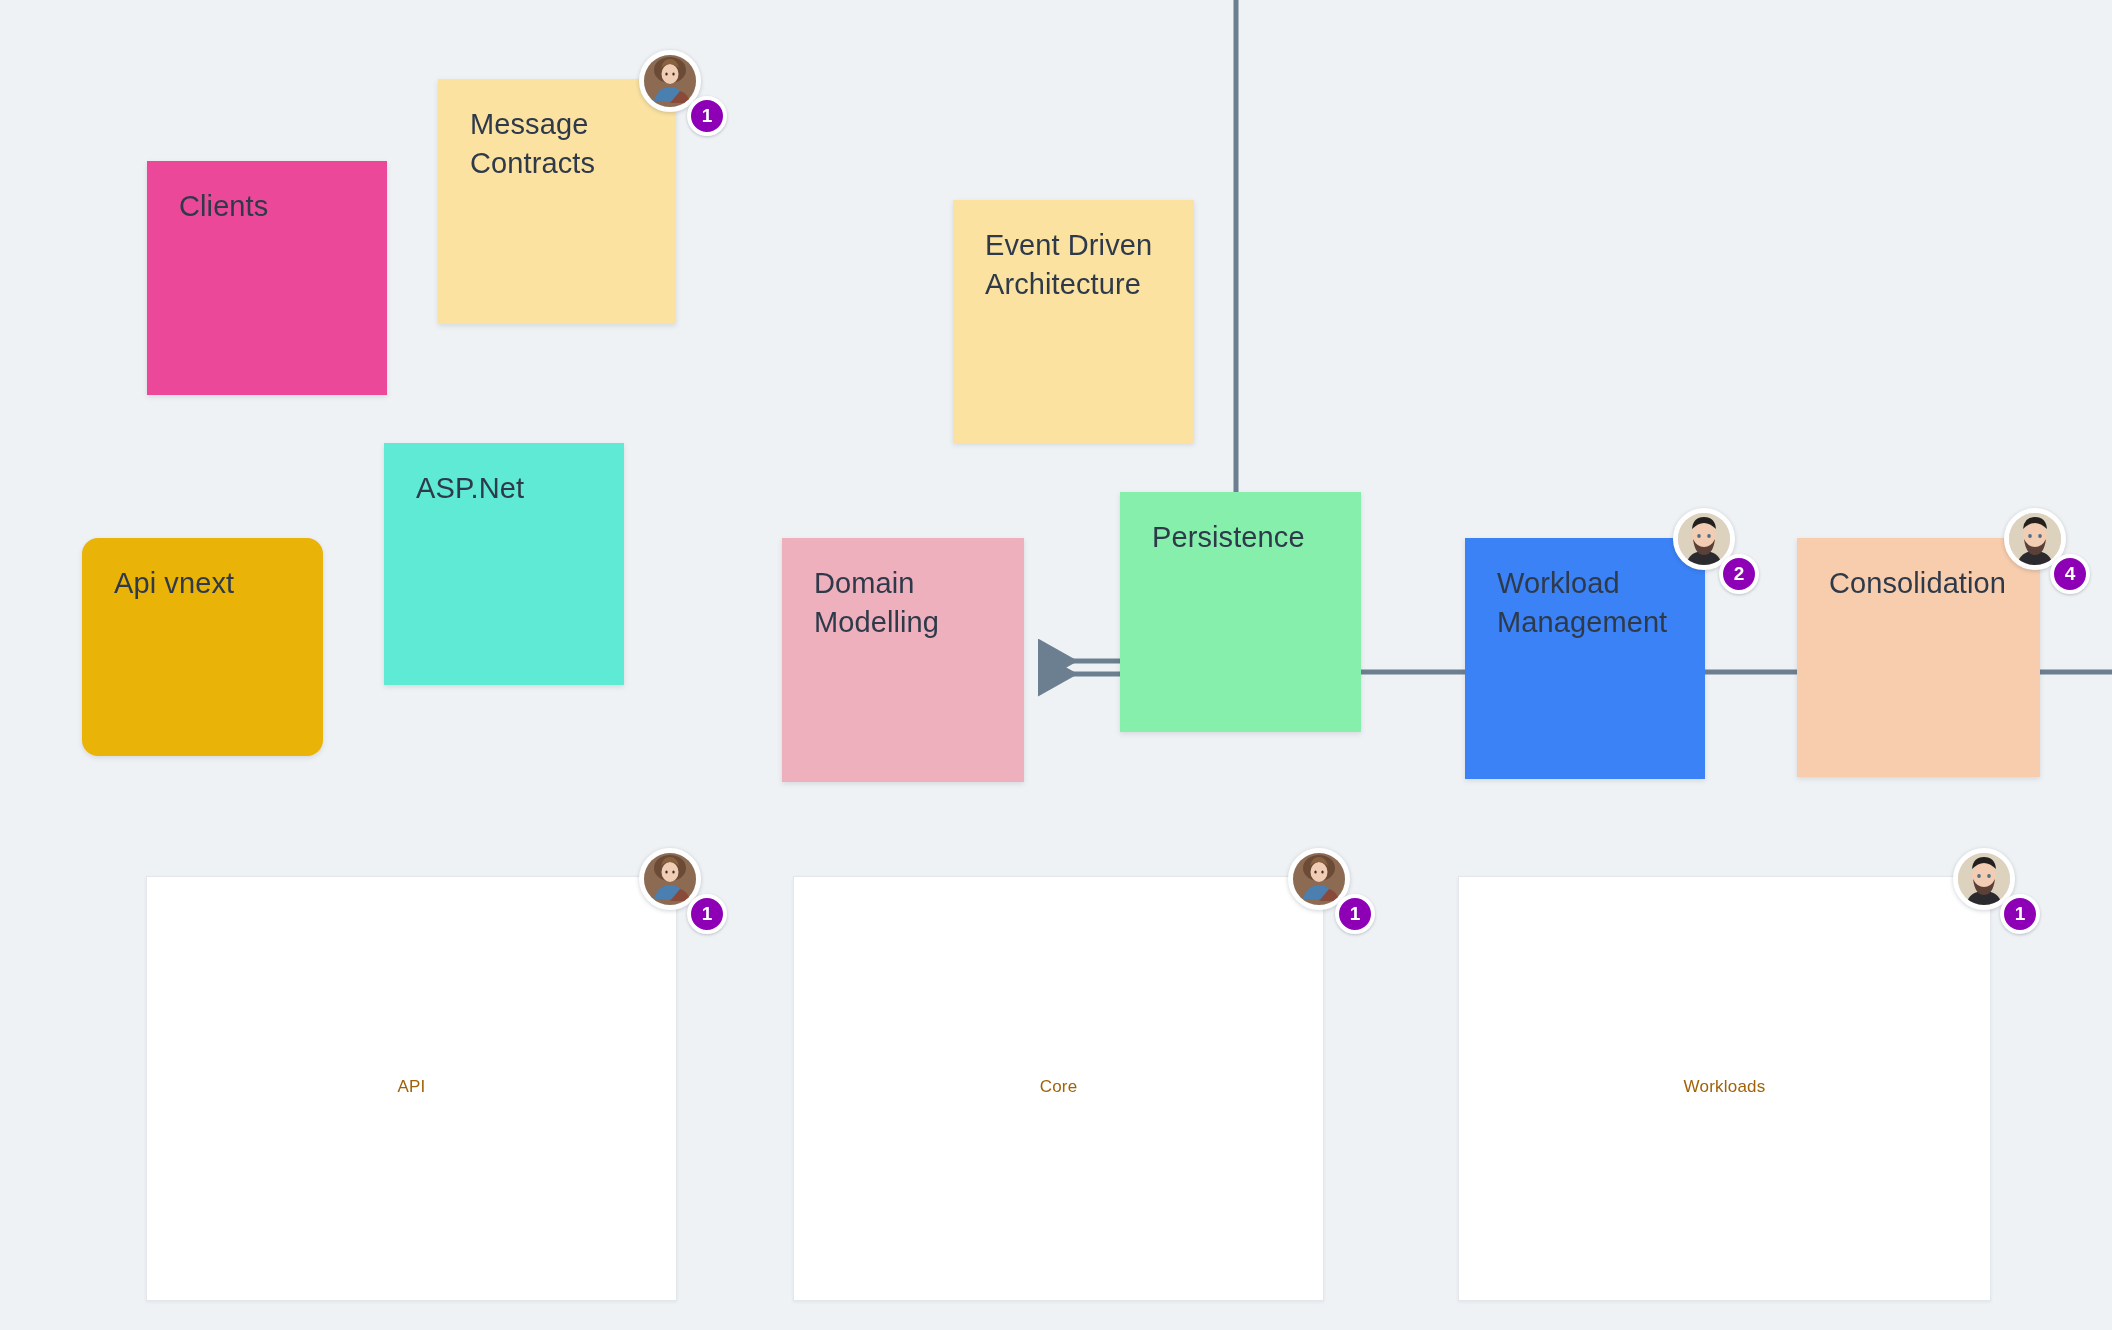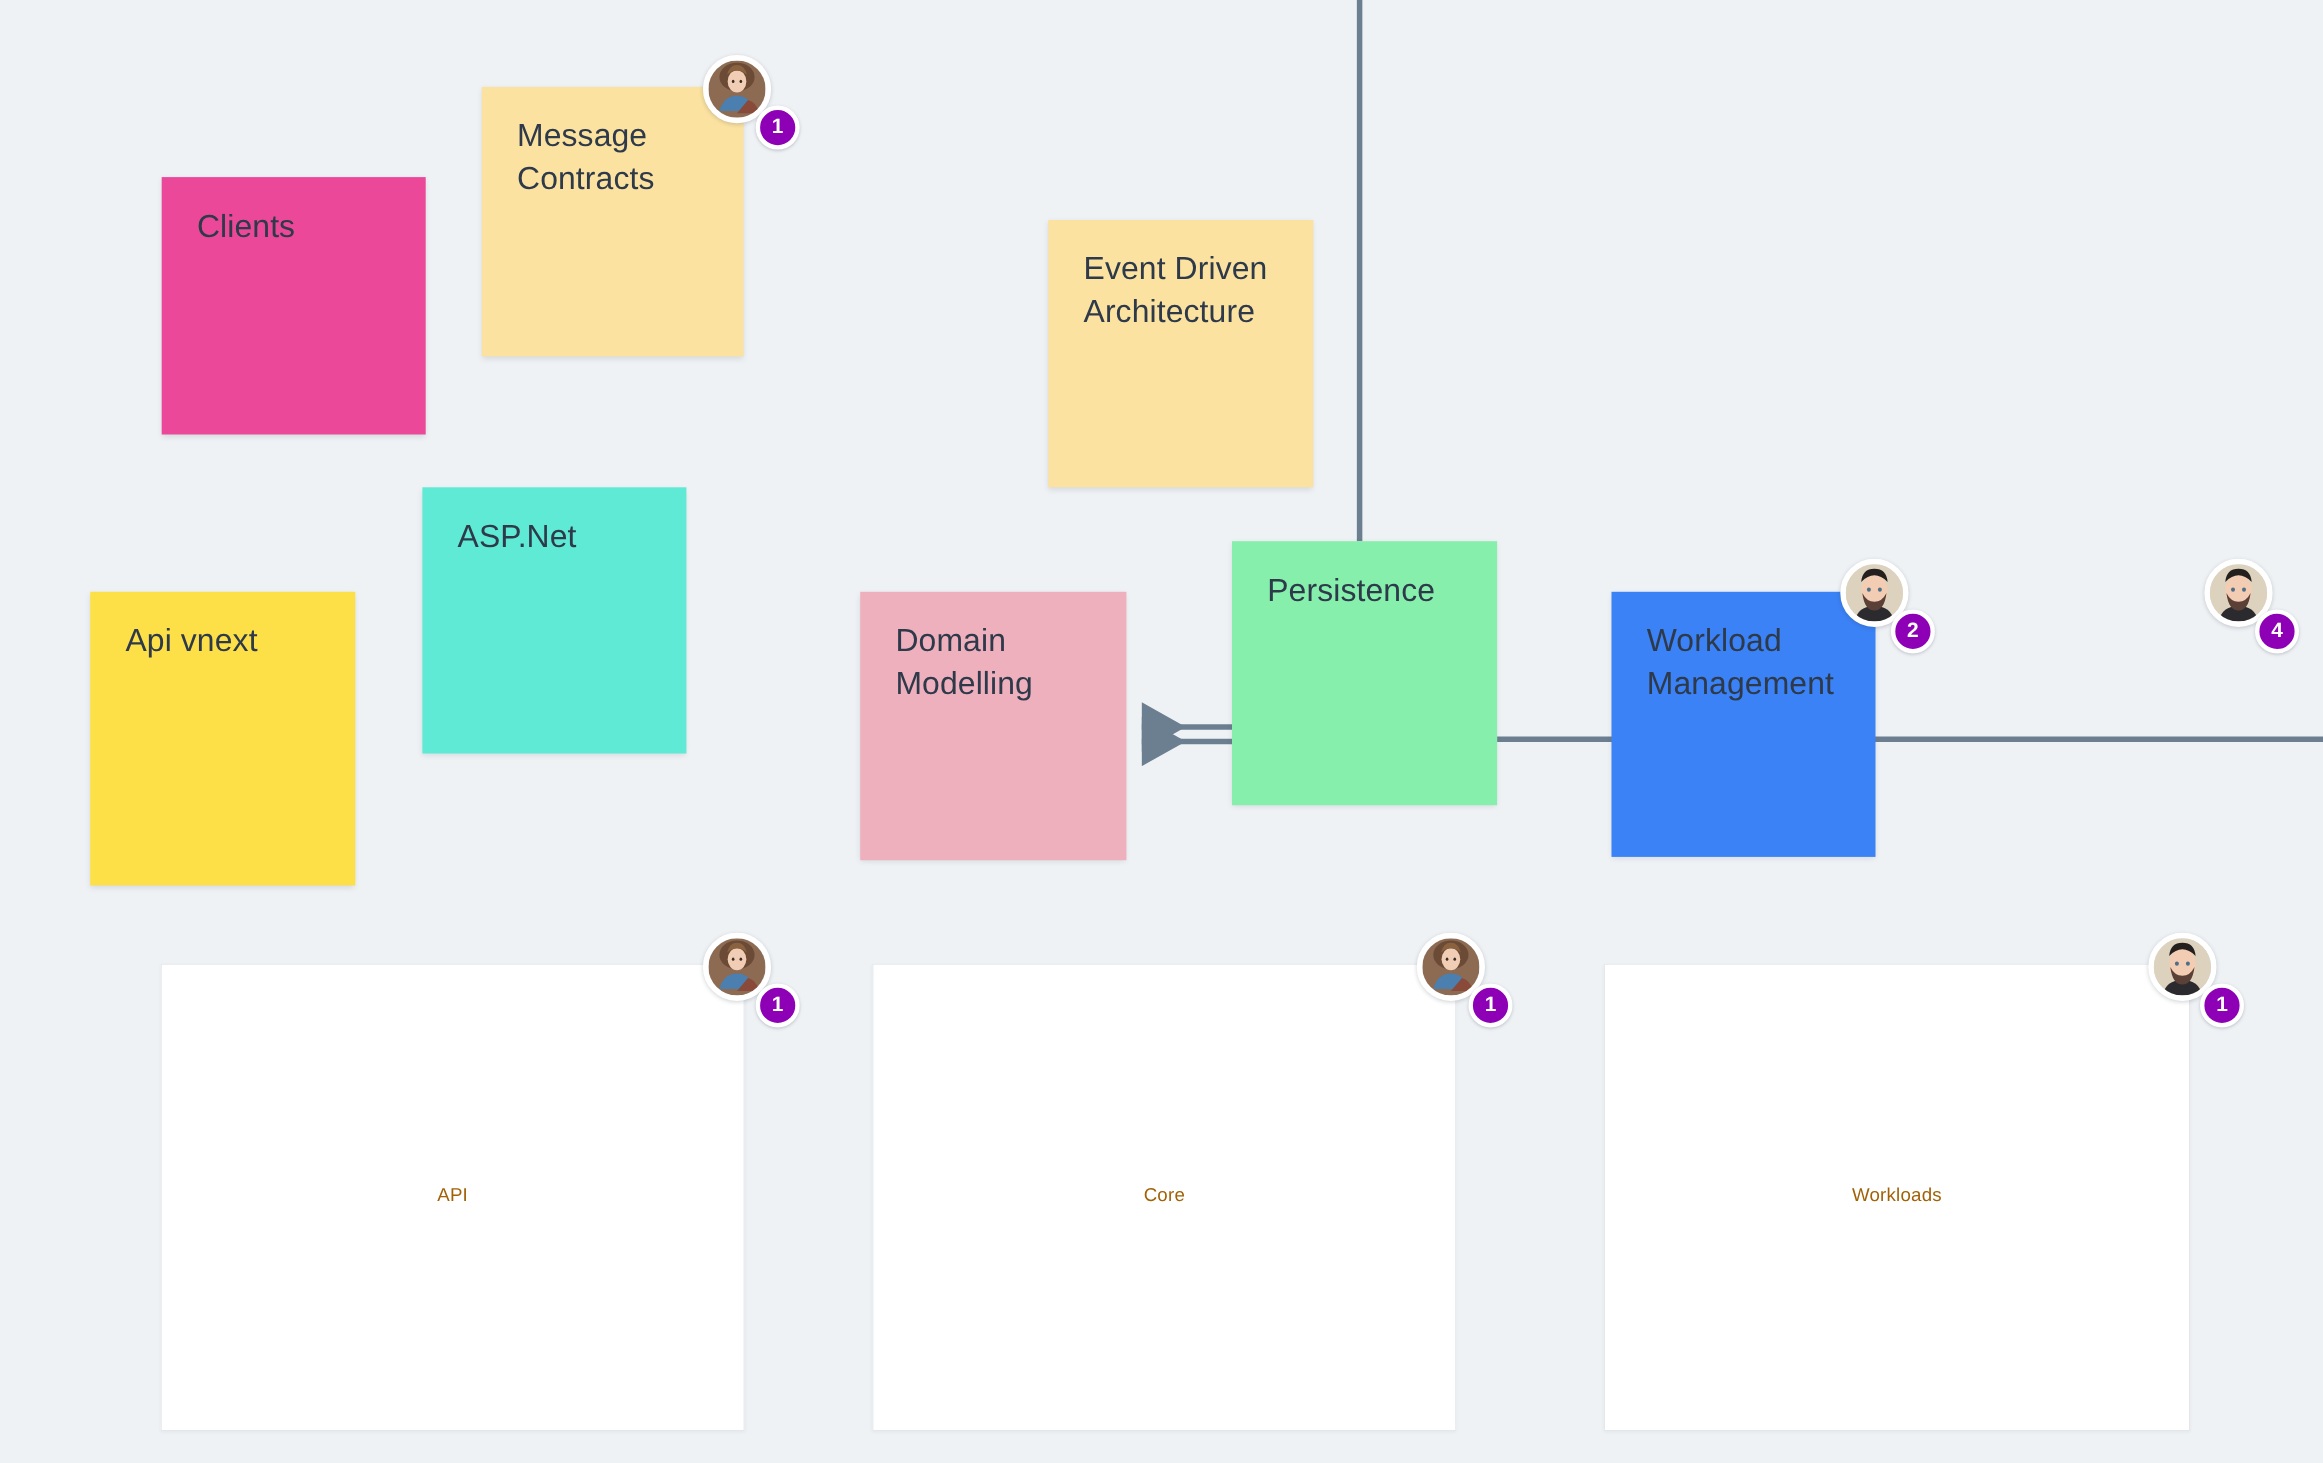--- a/index.html
+++ b/index.html
@@ -129,21 +129,21 @@
     <div class="card-text">Message
 Contracts</div>
   </div>
 
   <div class="card" style="left:953px; top:200px; width:241px; height:243px; background:#fbe2a0;">
     <div class="card-text">Event Driven
 Architecture</div>
   </div>
 
 
-  <div class="card" style="left:82px; top:538px; width:241px; height:267px; background:#fde047;">
+  <div class="card" style="left:82px; top:538px; width:241px; height:218px; background:#eab308;border-radius:16px;">
     <div class="card-text">Api vnext</div>
   </div>
 
   <div class="card" style="left:384px; top:443px; width:240px; height:242px; background:#5eead4;">
     <div class="card-text">ASP.Net</div>
   </div>
 
   <div class="card" style="left:782px; top:538px; width:242px; height:244px; background:#efb0bd;">
     <div class="card-text">Domain
 Modelling</div>
@@ -151,20 +151,23 @@
 
   <div class="card" style="left:1120px; top:492px; width:241px; height:240px; background:#86efac;">
     <div class="card-text">Persistence</div>
   </div>
 
   <div class="card" style="left:1465px; top:538px; width:240px; height:241px; background:#3b82f6;">
     <div class="card-text">Workload
 Management</div>
   </div>
 
+  <div class="card" style="left:1797px; top:538px; width:243px; height:239px; background:#f8cdad;">
+    <div class="card-text">Consolidation</div>
+  </div>
 
   <div class="avatar" style="left:639px; top:50px;">
     <svg viewBox="0 0 52 52">
       <rect width="52" height="52" fill="#8d6a52"></rect>
       <ellipse cx="26" cy="15" rx="16" ry="13" fill="#6b4b36"></ellipse>
       <path d="M10 46 q4 -14 16 -14 q12 0 16 14 z" fill="#4a7fb0"></path>
       <ellipse cx="26" cy="19" rx="8.5" ry="10" fill="#f0cdb4"></ellipse>
       <path d="M17 13 q9 -8 18 0 q-2 -9 -9 -9 q-7 0 -9 9 z" fill="#8a6240"></path>
       <ellipse cx="22.5" cy="19" rx="1.2" ry="1.5" fill="#3b2d23"></ellipse>
       <ellipse cx="29.5" cy="19" rx="1.2" ry="1.5" fill="#3b2d23"></ellipse>

